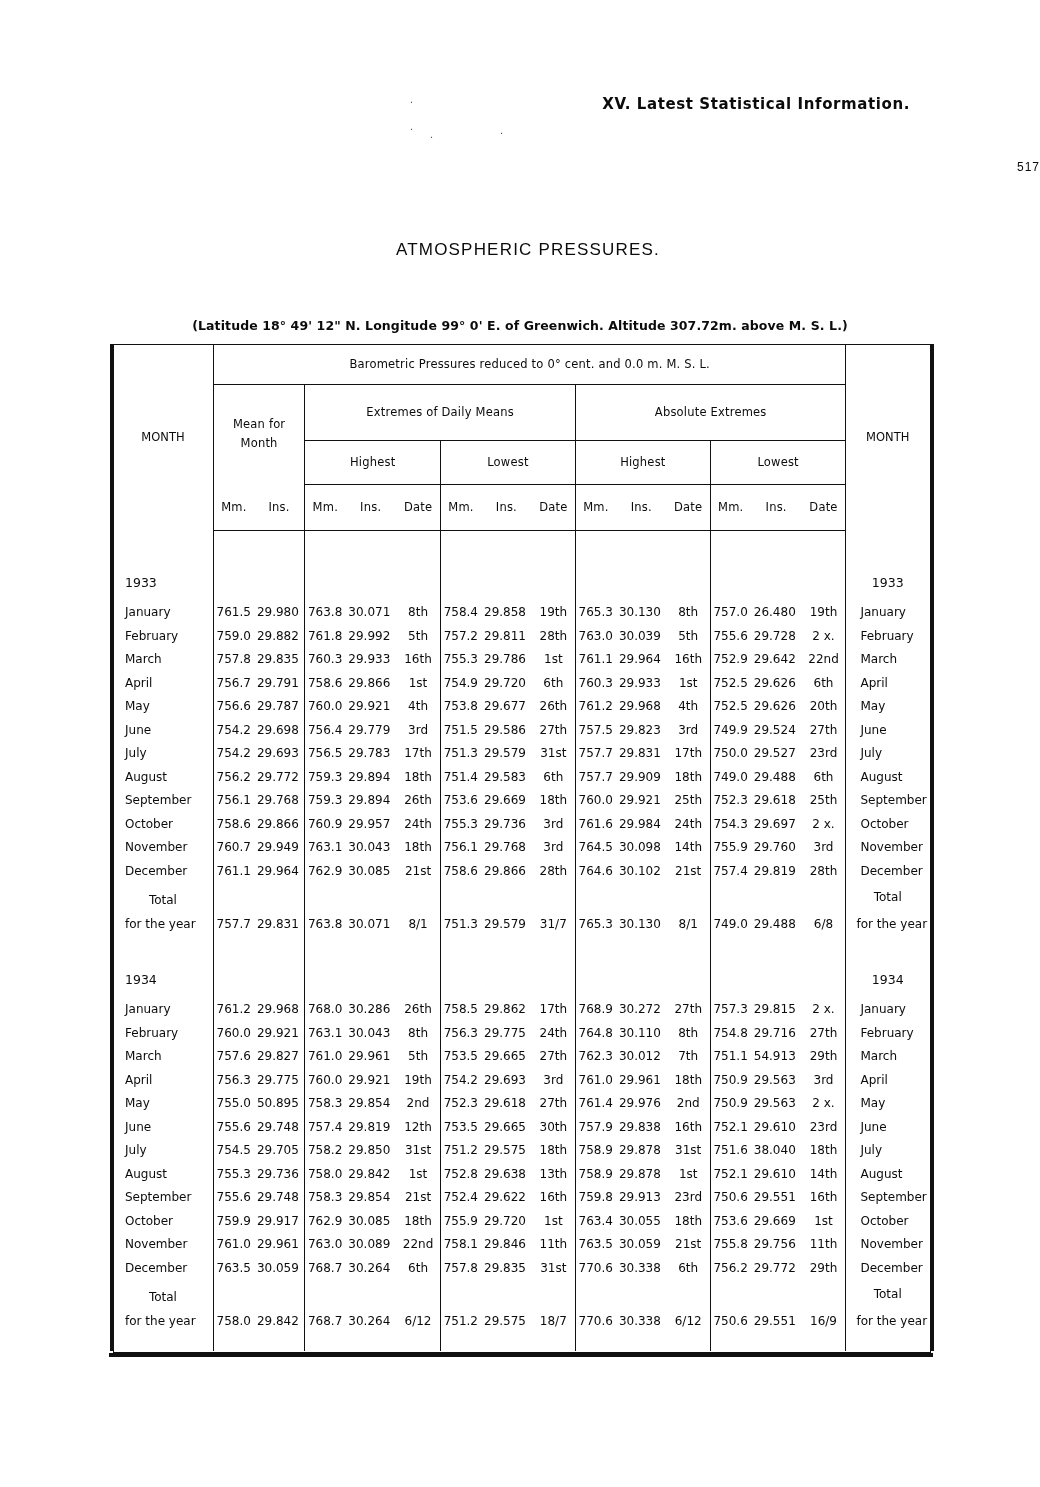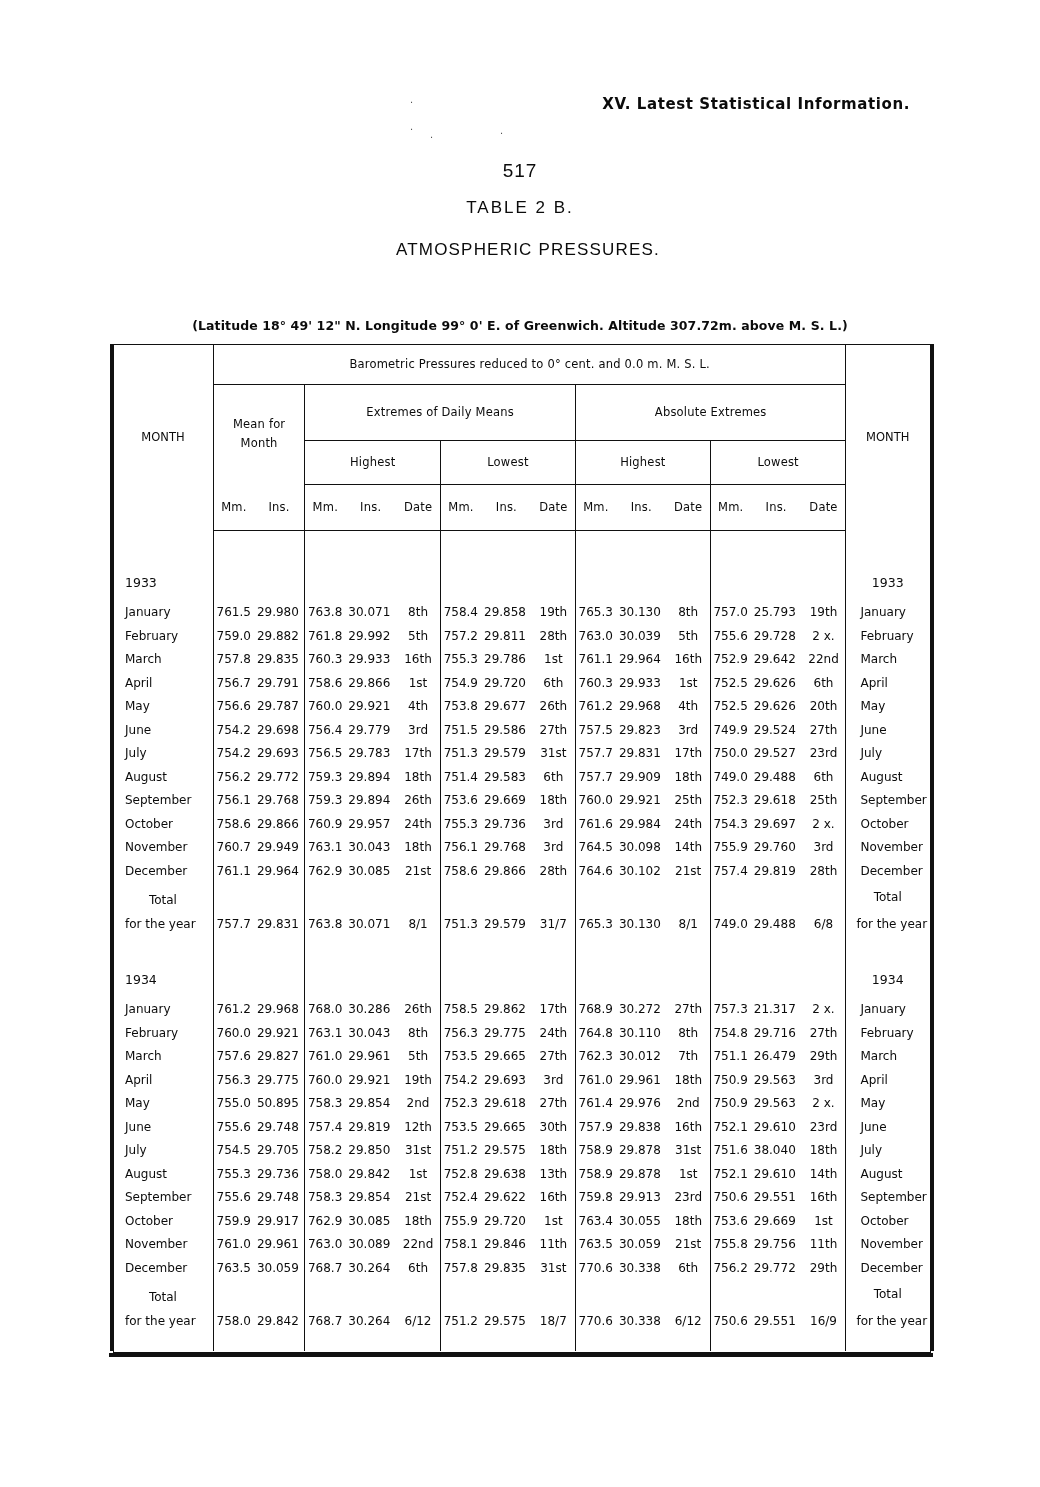--- a/index.html
+++ b/index.html
@@ -23,22 +23,22 @@
     letter-spacing:0.6px;
     font-family:"DejaVu Sans", sans-serif;
   }
   .dots{
     position:absolute;
     font-size:11px;color:#555;
   }
   .pageno{
     position:absolute;
     top:160px;left:0;width:1040px;
-    text-align:center;
-    font-size:19px;
+    text-align:right;
+    font-size:12px;
     letter-spacing:1px;
   }
   .t-title{
     position:absolute;top:198px;left:0;width:1040px;text-align:center;
     font-size:17px;letter-spacing:2px;
   }
   .t-sub{
     position:absolute;top:240px;left:8px;width:1040px;text-align:center;
     font-size:17px;letter-spacing:1.2px;
   }
@@ -118,21 +118,20 @@
 
 <div class="page">
 
   <div class="running-head">XV.   Latest Statistical Information.</div>
   <div class="dots" style="top:120px;left:410px;">.</div>
   <div class="dots" style="top:128px;left:430px;">.</div>
   <div class="dots" style="top:124px;left:500px;">.</div>
   <div class="dots" style="top:93px;left:410px;">.</div>
 
   <div class="pageno">517</div>
-  <div class="t-title">TABLE    2 B.</div>
   <div class="t-sub">ATMOSPHERIC  PRESSURES.</div>
   <div class="t-coords">(Latitude 18° 49' 12" N.   Longitude 99° 0' E. of Greenwich.   Altitude 307.72m. above M. S. L.)</div>
 
   <div class="frame"></div>
   <div class="frame-bottom"></div>
 
   <table class="grid">
     <colgroup>
       <col style="width:100px">
       <col style="width:42px">
@@ -241,21 +240,21 @@
           <td class="num">763.8</td>
           <td class="numl">30.071</td>
           <td class="ctr vr">8th</td>
           <td class="num">758.4</td>
           <td class="numl">29.858</td>
           <td class="ctr vr">19th</td>
           <td class="num">765.3</td>
           <td class="numl">30.130</td>
           <td class="ctr vr">8th</td>
           <td class="num">757.0</td>
-          <td class="numl">25.793</td>
+          <td class="numl">26.480</td>
           <td class="ctr vr">19th</td>
           <td class="mlabel" style="padding-left:14px;">January</td>
         </tr>
         <tr class="body-row">
           <td class="month-col vr mlabel">February</td>
           <td class="num">759.0</td>
           <td class="numl vr">29.882</td>
           <td class="num">761.8</td>
           <td class="numl">29.992</td>
           <td class="ctr vr">5th</td>
@@ -529,21 +528,21 @@
           <td class="num">768.0</td>
           <td class="numl">30.286</td>
           <td class="ctr vr">26th</td>
           <td class="num">758.5</td>
           <td class="numl">29.862</td>
           <td class="ctr vr">17th</td>
           <td class="num">768.9</td>
           <td class="numl">30.272</td>
           <td class="ctr vr">27th</td>
           <td class="num">757.3</td>
-          <td class="numl">21.317</td>
+          <td class="numl">29.815</td>
           <td class="ctr vr">2 x.</td>
           <td class="mlabel" style="padding-left:14px;">January</td>
         </tr>
         <tr class="body-row">
           <td class="month-col vr mlabel">February</td>
           <td class="num">760.0</td>
           <td class="numl vr">29.921</td>
           <td class="num">763.1</td>
           <td class="numl">30.043</td>
           <td class="ctr vr">8th</td>
@@ -565,21 +564,21 @@
           <td class="num">761.0</td>
           <td class="numl">29.961</td>
           <td class="ctr vr">5th</td>
           <td class="num">753.5</td>
           <td class="numl">29.665</td>
           <td class="ctr vr">27th</td>
           <td class="num">762.3</td>
           <td class="numl">30.012</td>
           <td class="ctr vr">7th</td>
           <td class="num">751.1</td>
-          <td class="numl">26.479</td>
+          <td class="numl">54.913</td>
           <td class="ctr vr">29th</td>
           <td class="mlabel" style="padding-left:14px;">March</td>
         </tr>
         <tr class="body-row">
           <td class="month-col vr mlabel">April</td>
           <td class="num">756.3</td>
           <td class="numl vr">29.775</td>
           <td class="num">760.0</td>
           <td class="numl">29.921</td>
           <td class="ctr vr">19th</td>

